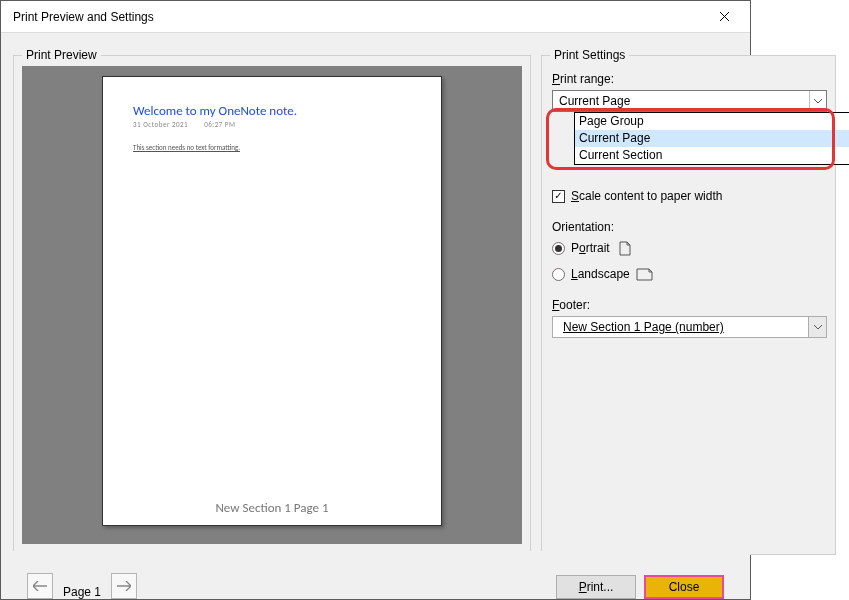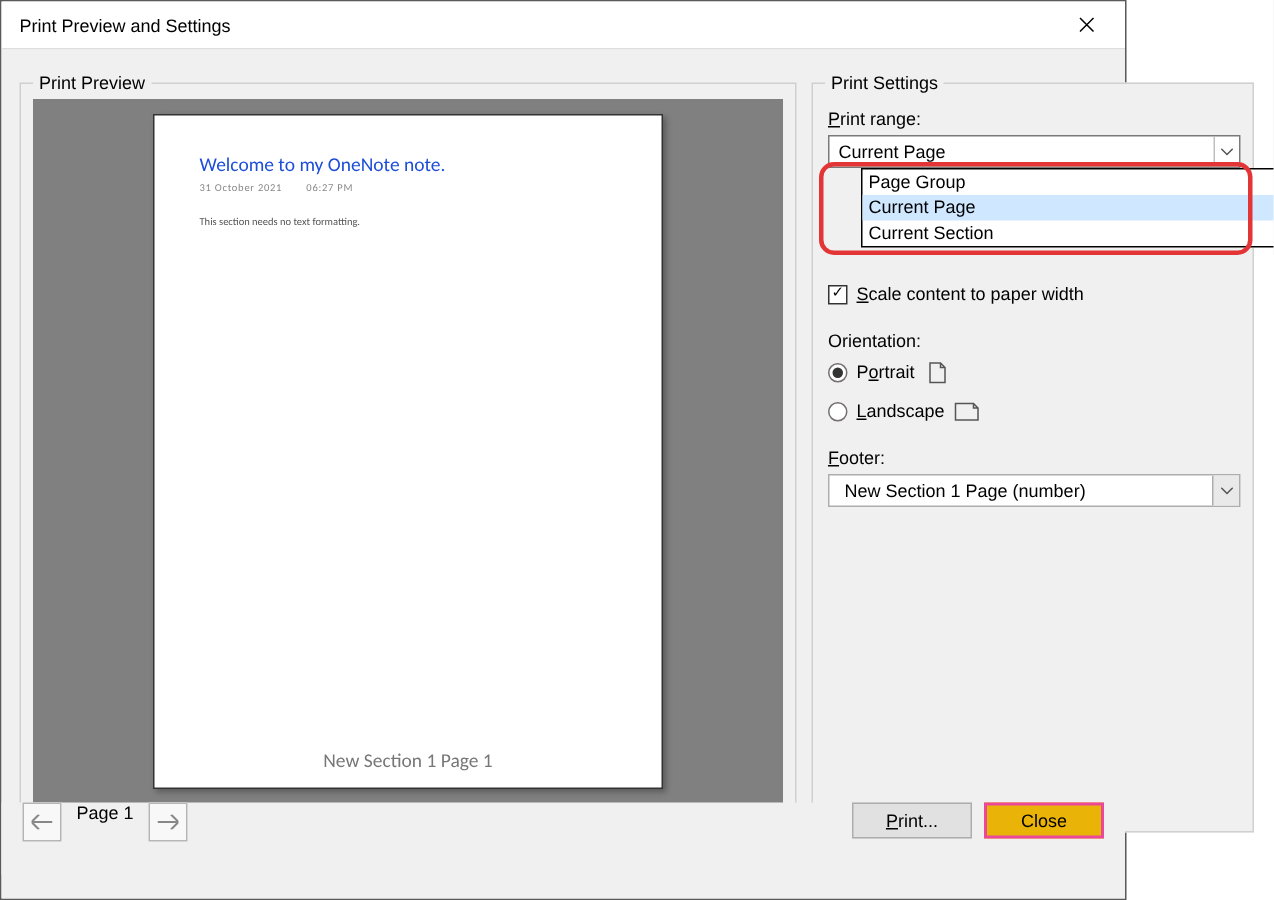--- a/index.html
+++ b/index.html
@@ -76,21 +76,21 @@
     background:#fff;
     border:1px solid #333;
     box-shadow: 2px 2px 4px rgba(0,0,0,.3);
     padding:26px 30px 18px 30px;
     font-family: "Calibri", "Segoe UI", sans-serif;
     color:#333;
   }
   .page .page-title { font-size:13px; color:#1d4ed8; margin-bottom:2px; }
   .page .page-meta { font-size:7px; color:#888; letter-spacing:.5px; margin-bottom:14px;}
   .page .page-meta span { margin-right:14px; }
-  .page .page-body { font-size:7px; color:#555; }
+  .page .page-body { font-size:7px; color:#555;text-decoration:underline; }
   .page .page-footer {
     position:absolute; bottom:10px; left:0; right:0;
     text-align:center; font-size:13px; color:#777;
   }
 
   
   .settings-inner { position:absolute; left:10px; top:16px; right:10px; }
   .label { font-size:12px; margin-bottom:4px; display:block; }
   .underline { text-decoration: underline; text-decoration-color:#000; }
   .combo {
@@ -143,33 +143,33 @@
     width:13px;height:13px;border:1px solid #756f6f;border-radius:50%;background:#fff;
     display:flex;align-items:center;justify-content:center;
   }
   .radio.checked::after{content:"";width:7px;height:7px;border-radius:50%;background:#333;}
   .icon-slot { width:18px; display:flex; justify-content:center; }
 
   .select {
     width:275px; height:22px; border:1px solid #adadad; background:#fff;
     display:flex; align-items:center; font-size:12px;
   }
-  .select .sel-text{flex:1;padding:0 10px;}
+  .select .sel-text{flex:1;padding:0 10px;text-decoration:underline;}
   .select .sel-btn{
     width:18px;height:100%;
     background:#e9e9e9;border-left:1px solid #adadad;
     display:flex;align-items:center;justify-content:center;
   }
 
   
   .bottombar {
     position:absolute;
-    left:0; right:0; bottom:16px; height:48px;
-    display:flex; align-items:flex-start;
-    padding:0 14px;
+    left:0; right:0; bottom:0; height:48px;
+    display:flex; align-items:flex-end;
+    padding:0 26px;
     background:#f0f0f0;
   }
   .navbtn {
     width:26px;height:26px;border:1px solid #b5b5b5;background:#f8f8f8;
     display:flex;align-items:center;justify-content:center;color:#888;
     cursor:pointer;
   }
   .pagelabel { margin:0 10px; font-size:12px; }
   .spacer { flex:1; }
   .btn {

